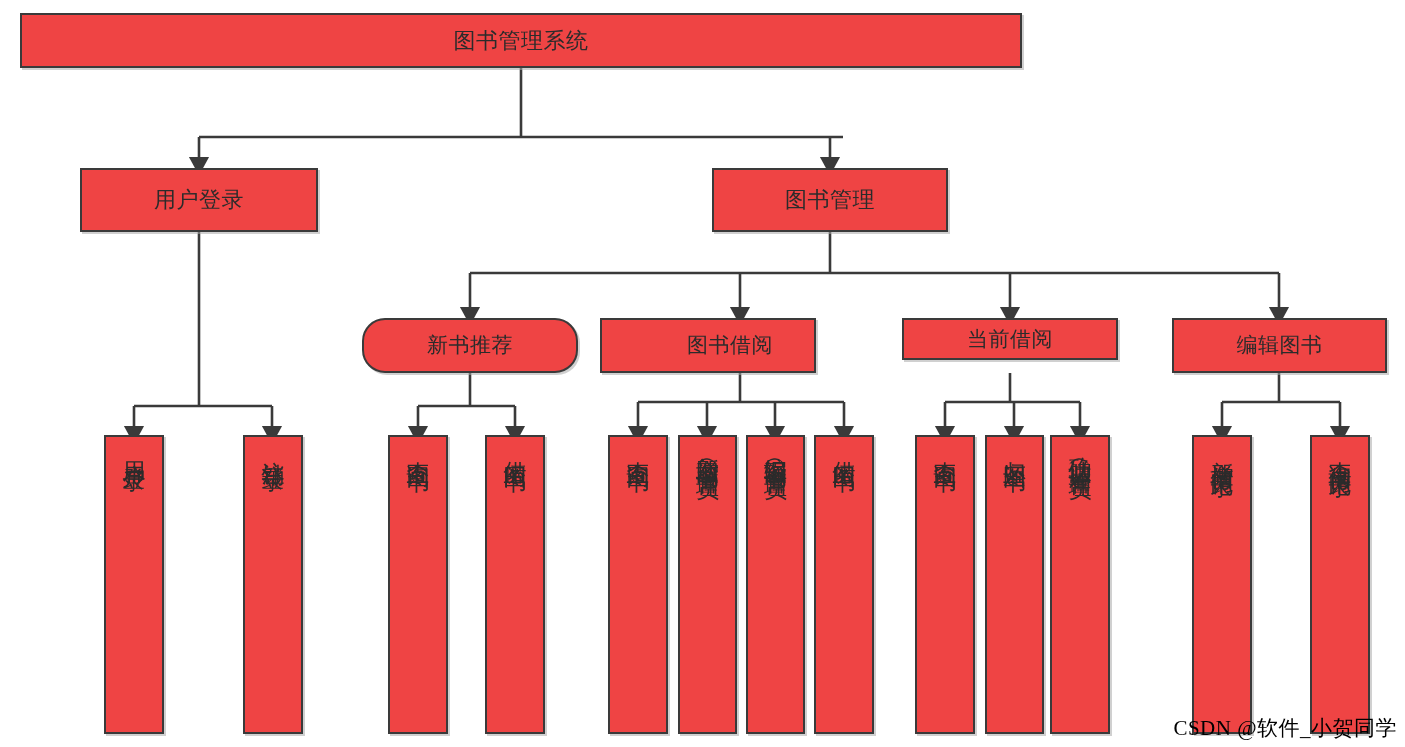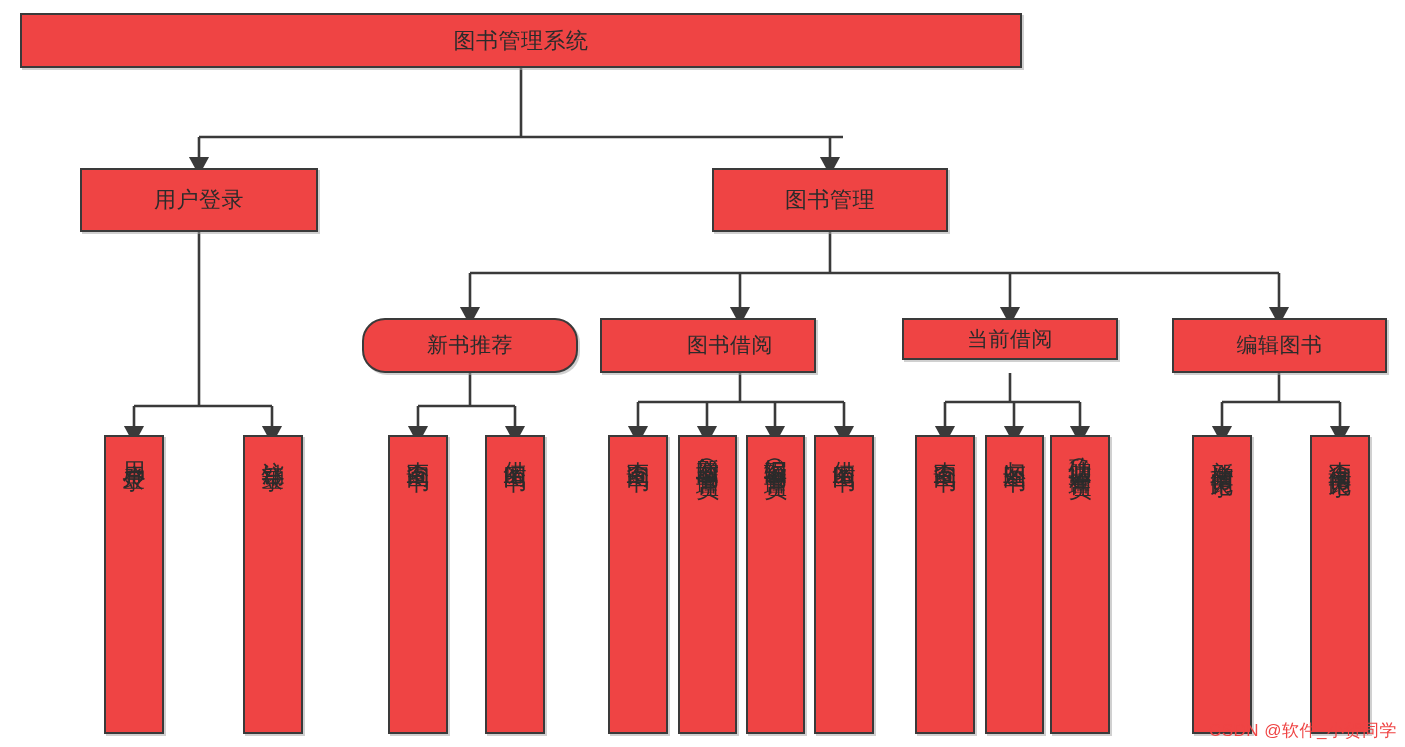--- a/index.html
+++ b/index.html
@@ -63,25 +63,26 @@
   }
   
   .node-box.level-root .node-label { font-size: 22px; }
   .node-box.level-2 .node-label { font-size: 22px; }
   .node-box.level-3 .node-label { font-size: 21px; }
 
   .watermark {
     position: absolute;
     right: 8px;
     bottom: 5px;
-    font-size: 17px;
-    color: #ef4444;
+    font-size: 21px;
+    color: #000000;
     letter-spacing: 0.5px;
     white-space: nowrap;
     user-select: none;
+    font-family: Liberation Serif, serif;
   }
 </style>
 </head>
 <body>
 
 <div id="diagram-root">
 
   <svg class="diagram-canvas" viewBox="0 0 1405 747">
     <defs>
       <marker id="arrowhead" markerWidth="9" markerHeight="9" refX="1.2" refY="4.5" orient="auto" markerUnits="strokeWidth">

